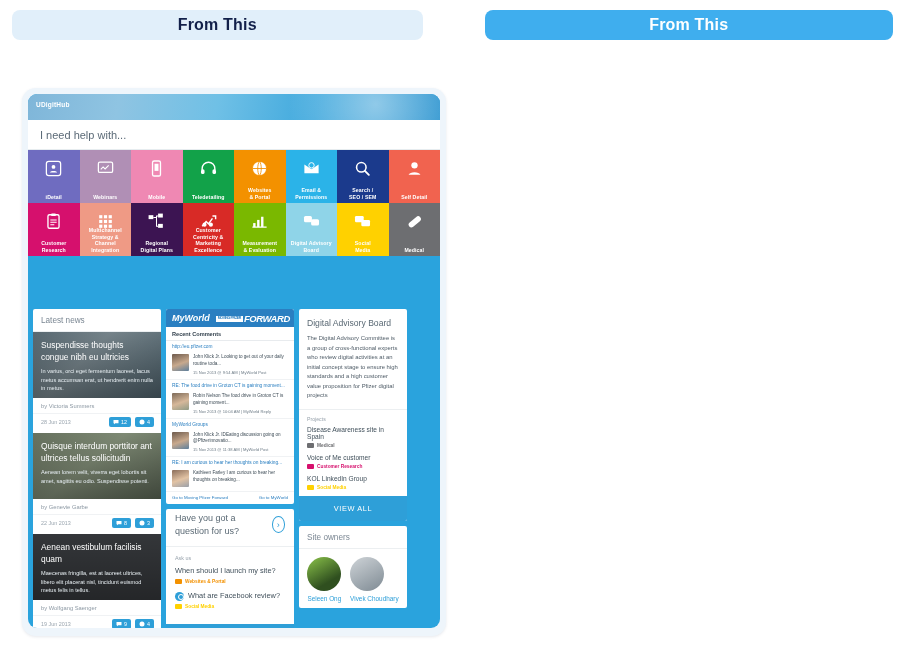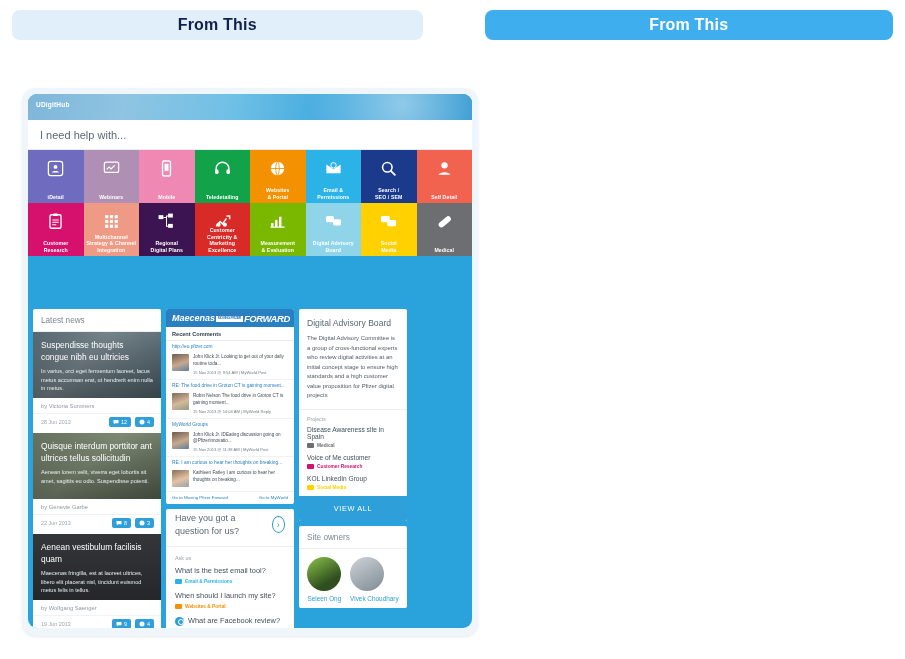--- a/index.html
+++ b/index.html
@@ -16,21 +16,21 @@
   .hdr {
     position: absolute; left: 12px; right: 30px; top: 10px; height: 30px;
     border-radius: 8px; display: flex; align-items: center; justify-content: center;
     font-size: 16px; font-weight: 600; letter-spacing: .2px;
   }
   .hdr-left { background: #e1effa; color: #12204a; }
   .hdr-right { background: #3faeee; color: #ffffff; left: 32px; right: 12px; }
 
   
   .frameL {
-    position: absolute; left: 22px; top: 88px; width: 456px; height: 548px;
+    position: absolute; left: 22px; top: 88px; width: 424px; height: 548px;
     background: #eef5fb; border-radius: 14px; padding: 6px 6px 8px 6px;
     box-shadow: 0 1px 3px rgba(20,40,80,.10);
     overflow: hidden;
   }
   .screenL { position: relative; width: 100%; height: 100%; background: #2aa3dd; overflow: hidden; border-radius: 9px;}
 
   .topbar {
     height: 26px; width: 100%;
     background: linear-gradient(100deg,#7fb6d9 0%,#8fc4e2 22%,#6fc0e6 46%,#3fa8dd 70%,#2a93cf 100%);
     position: relative;
@@ -380,21 +380,21 @@
                     </div>
                   </div>
                 </div>
             </div>
           </div>
 
           <div class="cl cl2">
 
             <div class="card">
               <div class="mw-head">
-                <div class="mw-logo">Maecenas</div>
+                <div class="mw-logo">MyWorld</div>
                 <div class="mw-fwd">
                   <small>MOVING PFIZER</small><span>FORWARD</span>
                 </div>
               </div>
               <div class="mw-sub">Recent Comments</div>
               <div class="mw-link">http://eu.pfizer.com</div>
               <div id="mwitems">
                   <div>
                     <div class="mw-item">
                       <div class="mw-av av1"></div>
@@ -443,26 +443,20 @@
             <div class="card">
               <div class="q-head">
                 <div class="q-title">Have you got a question for us?</div>
                 <div class="q-arrow">›</div>
               </div>
               <div class="q-body">
                 <div class="q-lbl">Ask us</div>
                 <div id="qlist">
                     <div class="q-row">
                       <div class="q-q">
-                        <span>What is the best email tool?</span>
-                      </div>
-                      <div class="q-tag" style="color:#2bb3e8"><span class="q-sq" style="background:#2bb3e8"></span>Email &amp; Permissions</div>
-                    </div>
-                    <div class="q-row">
-                      <div class="q-q">
                         <span>When should I launch my site?</span>
                       </div>
                       <div class="q-tag" style="color:#f39100"><span class="q-sq" style="background:#f39100"></span>Websites &amp; Portal</div>
                     </div>
                     <div class="q-row">
                       <div class="q-q">
                         <span class="q-dot"></span>
                         <span>What are Facebook review?</span>
                       </div>
                       <div class="q-tag" style="color:#ffd100"><span class="q-sq" style="background:#ffd100"></span>Social Media</div>

